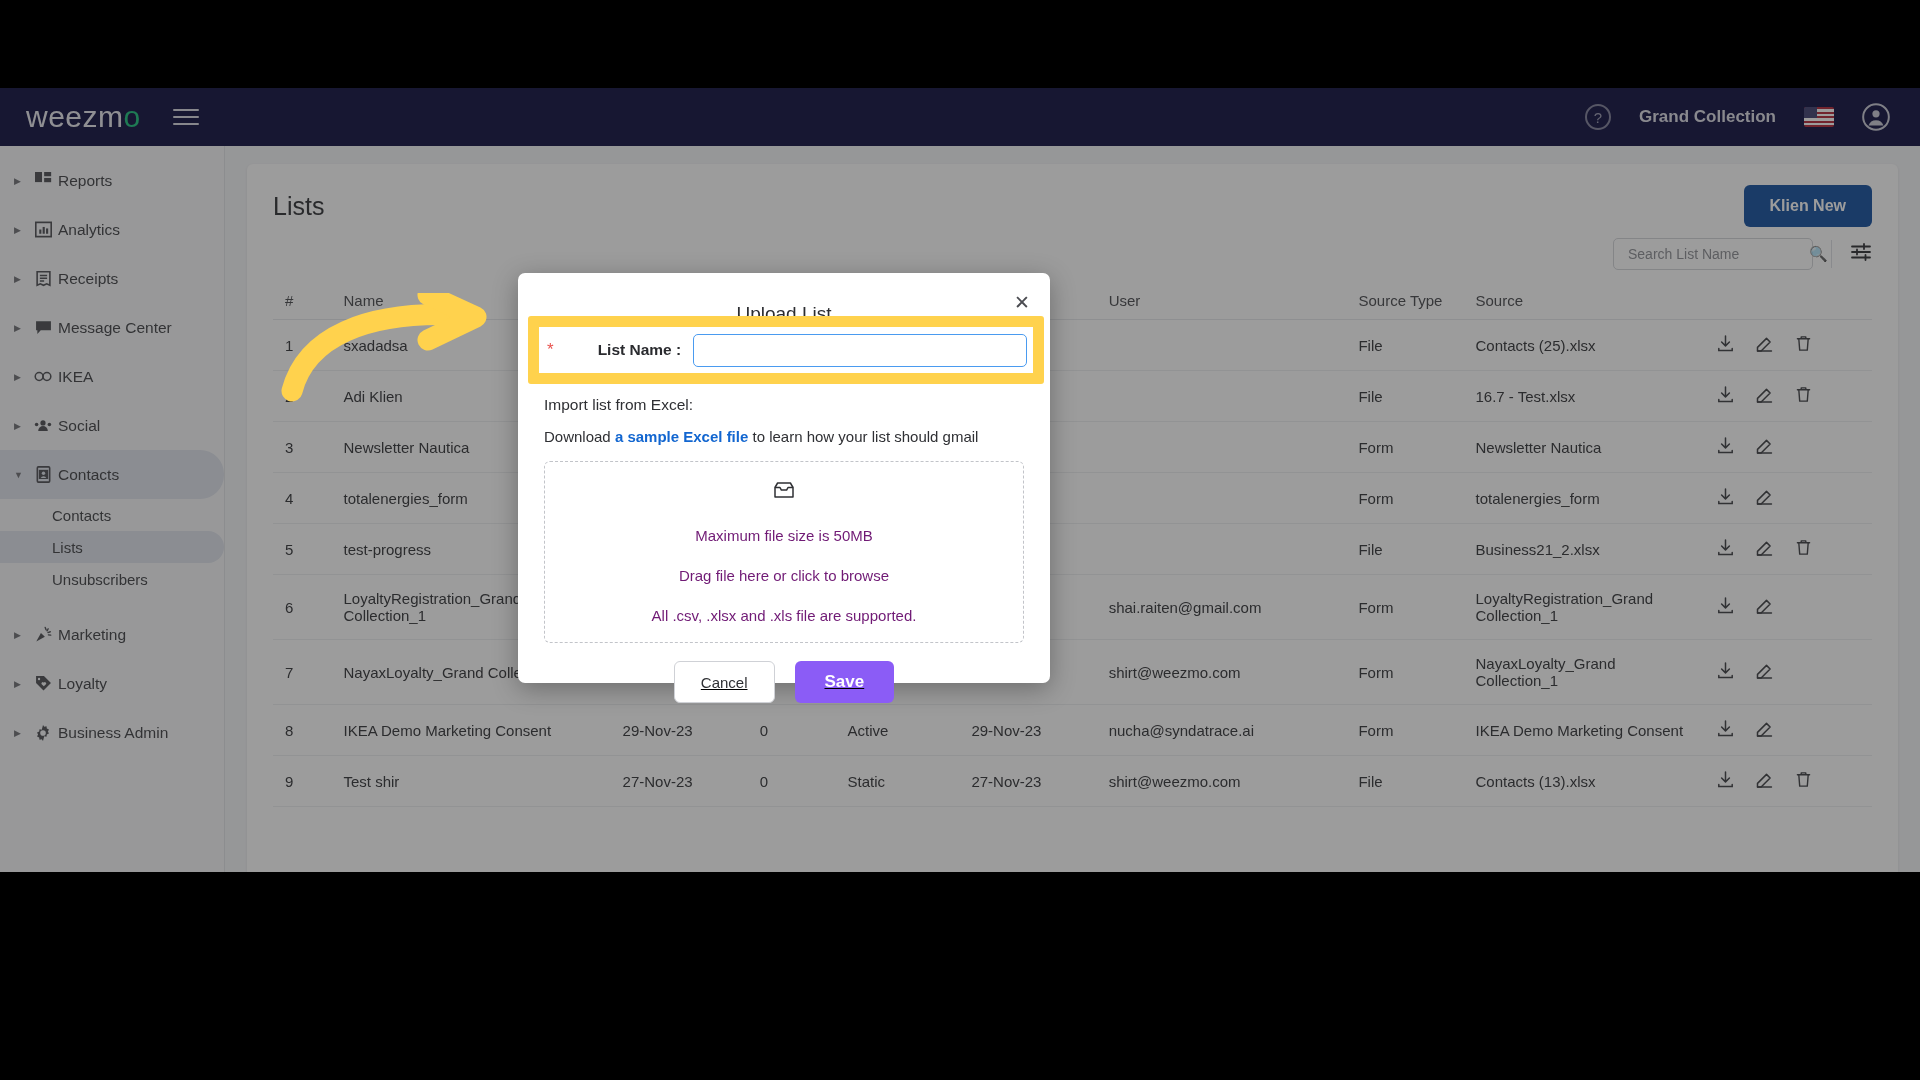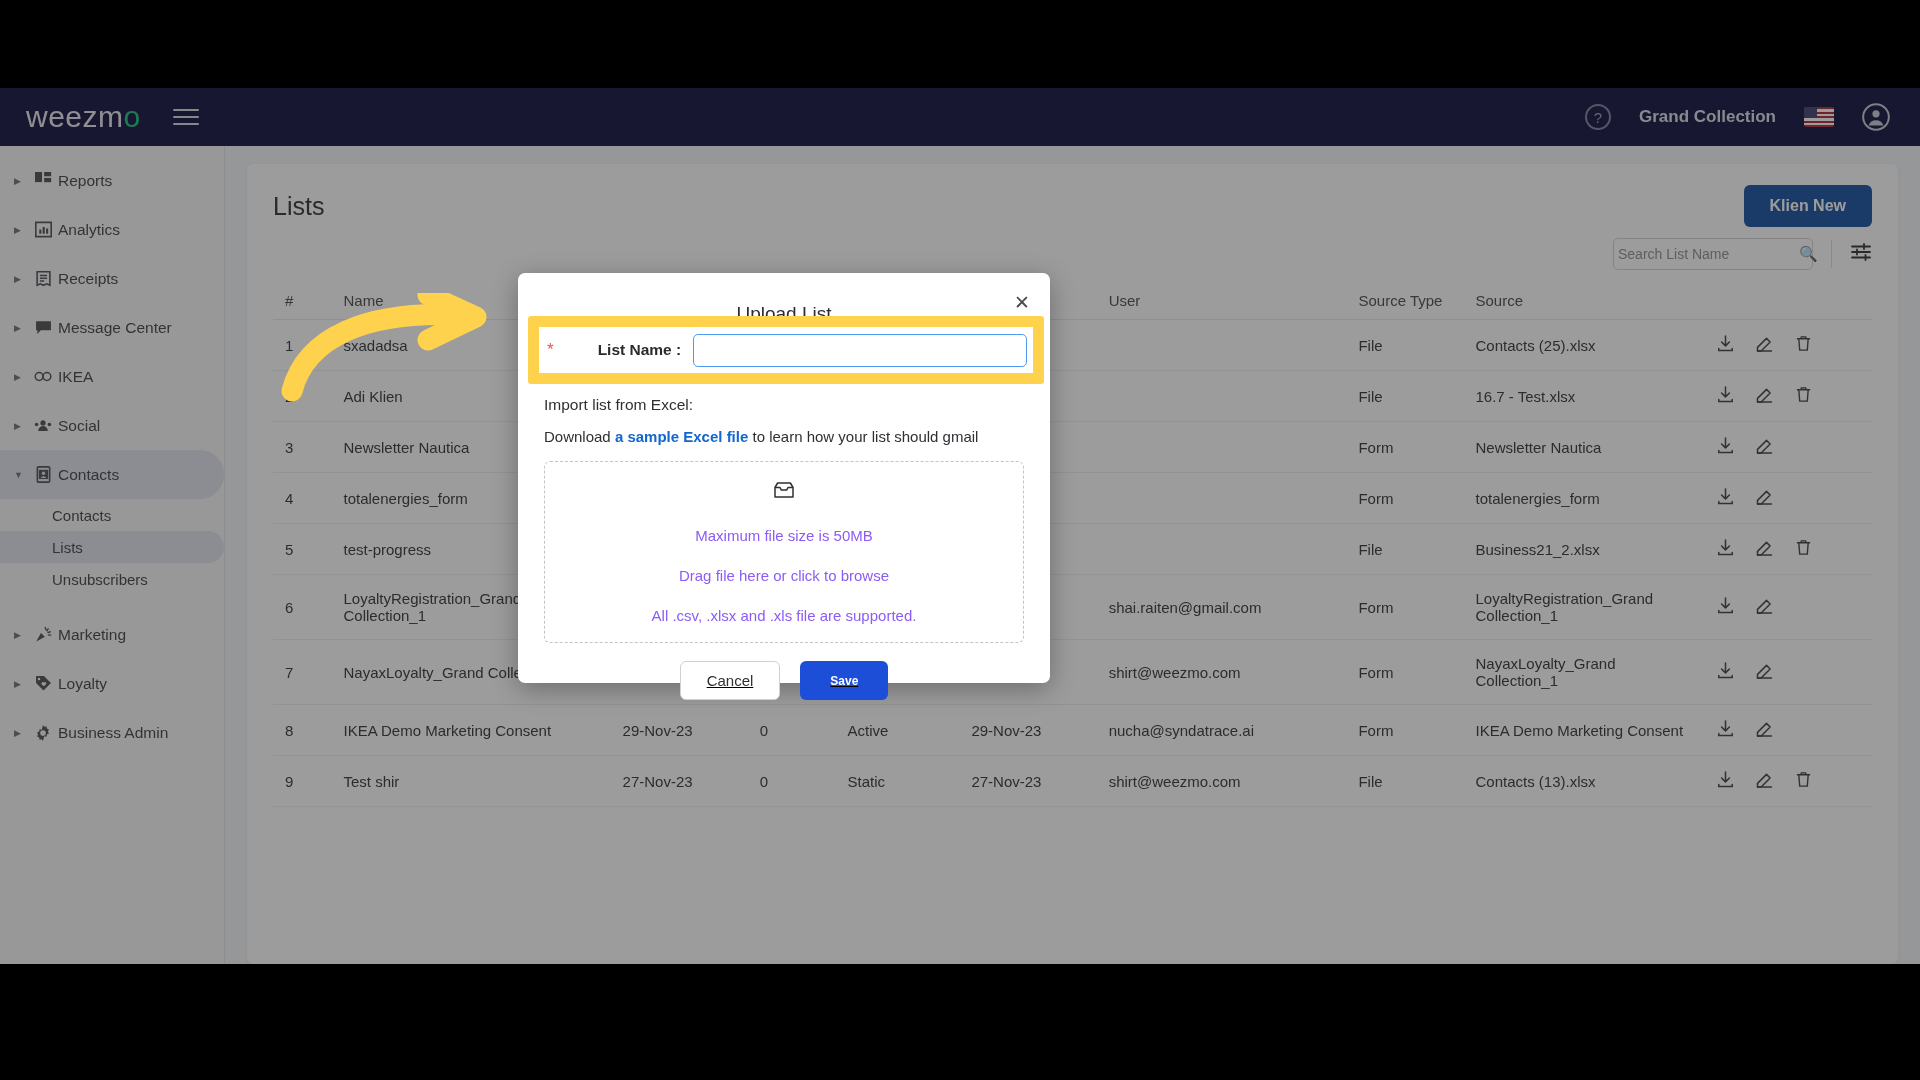--- a/index.html
+++ b/index.html
@@ -3,21 +3,21 @@
 <meta charset="utf-8">
 <style>
   * { box-sizing: border-box; margin: 0; padding: 0; }
   html, body {
     width: 1920px; height: 1080px;
     background: #000; overflow: hidden;
     font-family: "Liberation Sans", sans-serif;
   }
   #app {
     position: absolute; left: 0; top: 88px;
-    width: 1920px; height: 876px;
+    width: 1920px; height: 784px;
     background: #f4f5f7; overflow: hidden;
   }
 
   
   .topbar {
     position: absolute; left: 0; top: 0; width: 1920px; height: 58px;
     background: #0a0a3c; display: flex; align-items: center; z-index: 60;
   }
   .logo {
     margin-left: 26px; font-size: 30px; letter-spacing: .5px;
@@ -51,21 +51,21 @@
 
   
   .content { position: absolute; left: 225px; top: 58px; width: 1695px; height: 818px; padding: 18px 22px 0 22px; }
   .card { background: #fff; border-radius: 6px; width: 100%; height: 800px; padding: 22px 26px; box-shadow: 0 1px 3px rgba(0,0,0,.08); position: relative; }
   .card-head { display: flex; align-items: center; height: 40px; }
   .page-title { font-size: 25px; color: #2c2d31; }
   .create-btn { margin-left: auto; background: #0f4c9e; color: #fff; font-size: 16px; font-weight: 600;
     border: none; border-radius: 6px; padding: 12px 26px; cursor: pointer; }
   .tools-row { display: flex; align-items: center; justify-content: flex-end; height: 56px; }
   .searchbox { width: 200px; height: 32px; border: 1px solid #d2d4d9; border-radius: 5px;
-    display: flex; align-items: center; padding: 0 4px; }
+    display: flex; align-items: center; padding: 0 14px; }
   .searchbox input { border: none; outline: none; flex: 1; font-size: 14px; color: #3d3e42;
     font-family: "Liberation Sans", sans-serif; background: transparent; }
   .searchbox input::placeholder { color: #8b8d93; }
   .search-ico { color: #5d5f65; font-size: 15px; cursor: pointer; }
   .vsep { width: 1px; height: 28px; background: #dcdee3; margin: 0 18px; }
   .filter-ico { cursor: pointer; color: #2c2d31; }
 
   table { width: 100%; border-collapse: collapse; table-layout: fixed; }
   th { font-size: 15px; font-weight: 400; color: #45464b; text-align: left;
     padding: 10px 12px; border-bottom: 1px solid #e6e7eb; vertical-align: middle; }
@@ -86,25 +86,25 @@
   .field-row { display: flex; align-items: center; margin-top: 24px; }
   .req-star { color: #e8534f; font-size: 17px; margin-right: 5px; }
   .field-label { font-size: 15.5px; font-weight: 700; color: #2a2b2f; white-space: nowrap; padding-left: 39px; }
   .field-input { flex: 1; margin-left: 12px; height: 33px; border: 1px solid #4a9bf0; border-radius: 5px;
     outline: none; padding: 0 9px; font-size: 15px; font-family: "Liberation Sans", sans-serif; color: #2a2b2f; }
   .sub-head { font-size: 15.5px; color: #2f3034; margin-top: 14px; }
   .hint { font-size: 15px; color: #2f3034; margin-top: 14px; }
   .hint a { color: #1266d0; text-decoration: none; cursor: pointer; font-weight: bold; }
   .dropzone { margin-top: 16px; height: 182px; border: 1px dashed #c2c4c9; border-radius: 6px;
     display: flex; flex-direction: column; align-items: center; justify-content: center; gap: 23px; cursor: pointer; }
-  .dz-text { font-size: 15px; color: #8b5cf6; }
+  .dz-text { font-size: 15px; color: #701a75; }
   .modal-actions { display: flex; justify-content: center; gap: 20px; margin-top: 18px; text-decoration: underline; }
   .btn-cancel { border: 1px solid #cfd1d6; background: #fff; color: #2f3034; font-size: 15px;
     border-radius: 6px; padding: 10px 26px; cursor: pointer; font-family: "Liberation Sans", sans-serif; }
-  .btn-save { border: none; background: #1d4ed8; color: #fff; font-size: 12px; font-weight: 600;
+  .btn-save { border: none; background: #8b5cf6; color: #fff; font-size: 17px; font-weight: 600;
     border-radius: 6px; padding: 11px 30px; cursor: pointer; font-family: "Liberation Sans", sans-serif; }
 
   
   .hl-box { position: absolute; left: 528px; top: 228px; width: 516px; height: 68px;
     border: 11px solid #ffd24d; background: #fff; border-radius: 3px; z-index: 130; }
   .hl-inner { position: absolute; left: 539px; top: 239px; width: 494px; height: 46px; z-index: 131;
     display: flex; align-items: center; padding-left: 8px; }
   .arrow-svg { position: absolute; left: 270px; top: 205px; z-index: 125; pointer-events: none; }
 </style>
 </head>

